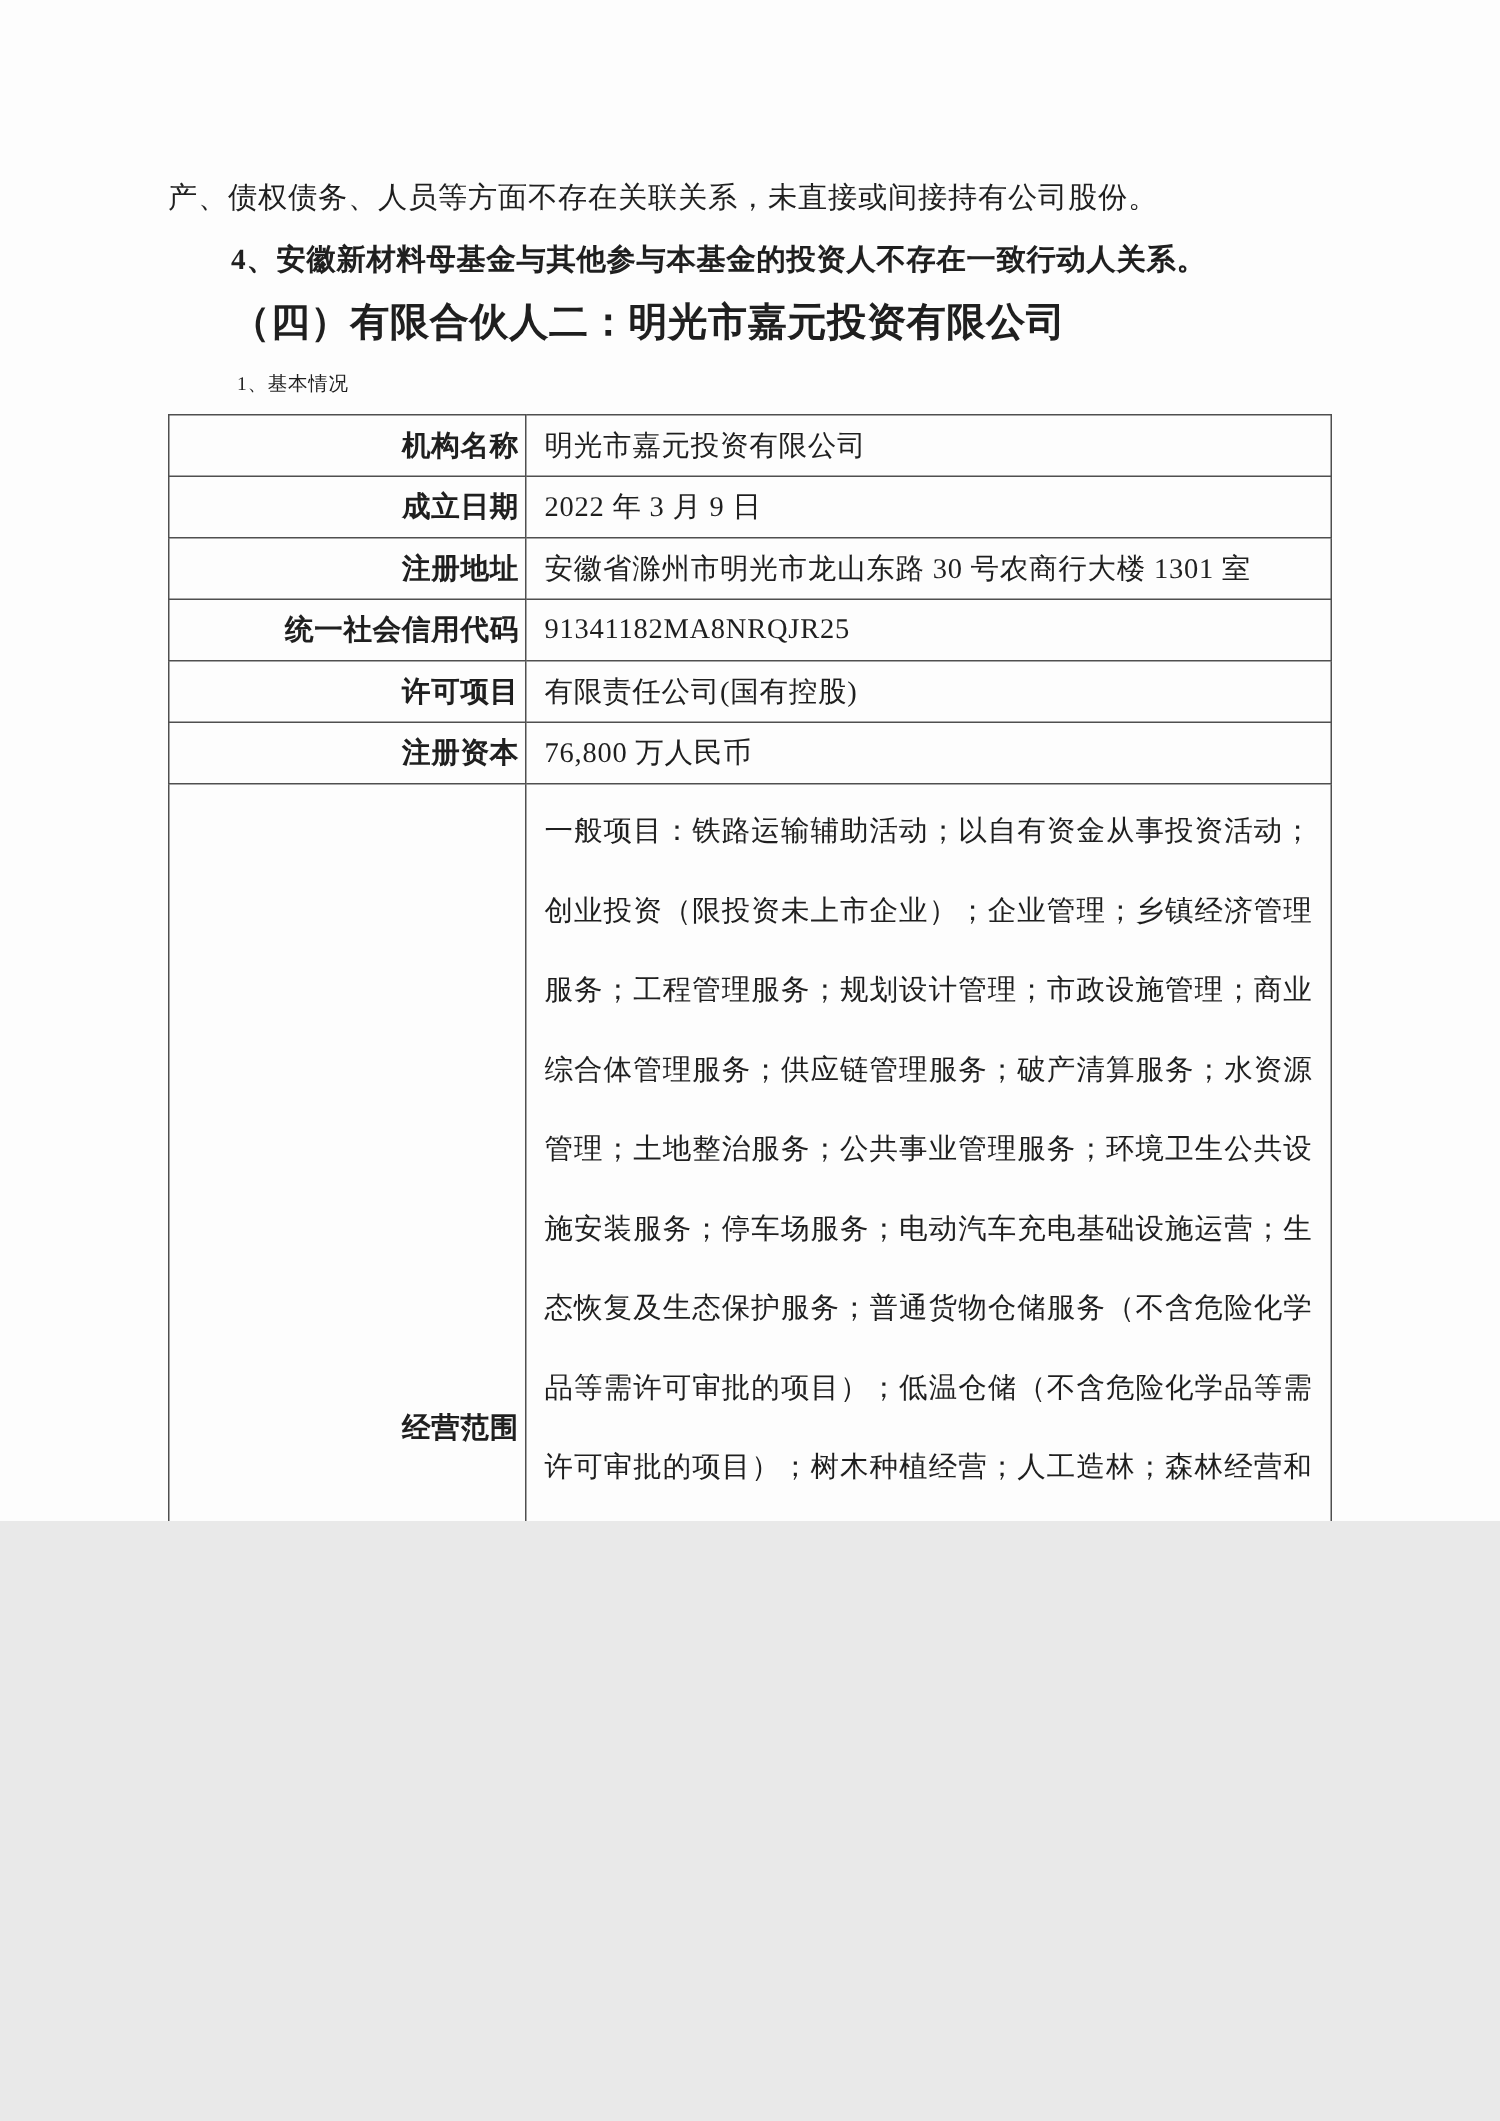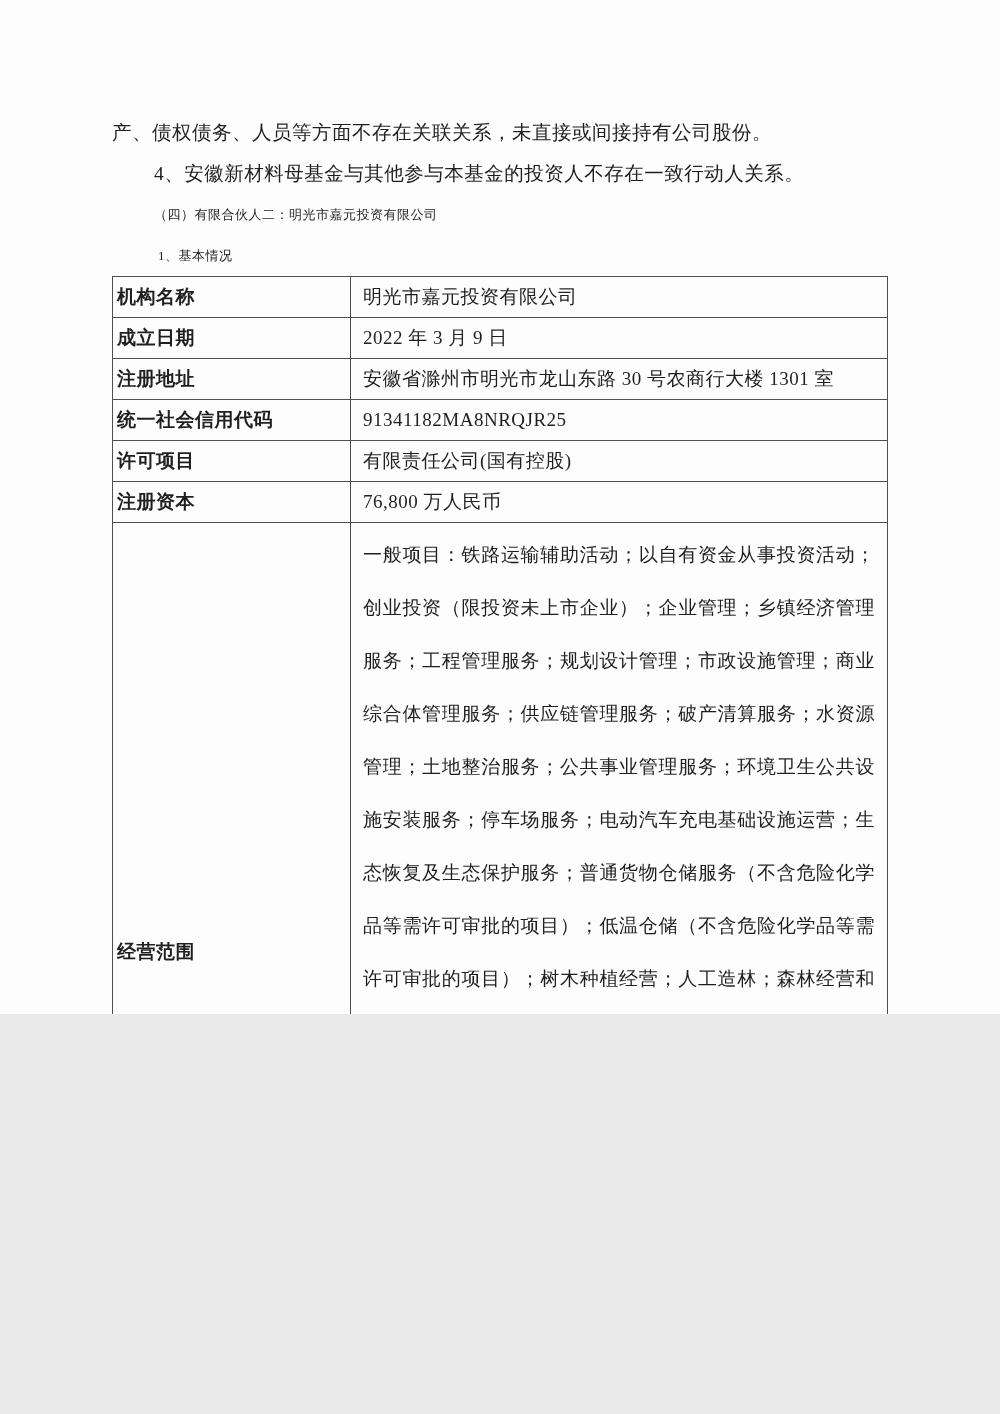--- a/index.html
+++ b/index.html
@@ -26,26 +26,27 @@
   .body-text {
     margin: 0;
     font-size: 19.5px;
     line-height: 41px;
     text-align: justify;
     text-align-last: left;
     letter-spacing: 0.5px;
   }
   .indent {
     text-indent: 42px;
+    font-weight: bold;
   }
   .section-heading {
     margin: 0;
-    font-size: 13px;
+    font-size: 26px;
     line-height: 41px;
-    font-weight: normal;
+    font-weight: bold;
     font-family: "Liberation Sans", sans-serif;
     text-indent: 42px;
     letter-spacing: 0.5px;
   }
   .sub-heading {
     margin: 0;
     font-size: 13px;
     line-height: 41px;
     text-indent: 46px;
     letter-spacing: 0.5px;
@@ -56,21 +57,21 @@
     table-layout: fixed;
     margin-top: 0;
   }
   table.info-table td {
     border: 1.5px solid #4f4f4f;
     vertical-align: middle;
   }
   td.label-cell {
     width: 229px;
     height: 40px;
-    text-align: left;
+    text-align: right;
     font-weight: bold;
     font-family: "Liberation Sans", sans-serif;
     font-size: 19px;
     letter-spacing: 0.5px;
     padding: 0 4px;
   }
   td.value-cell {
     padding: 0 12px;
     font-size: 19px;
     letter-spacing: 0.5px;

